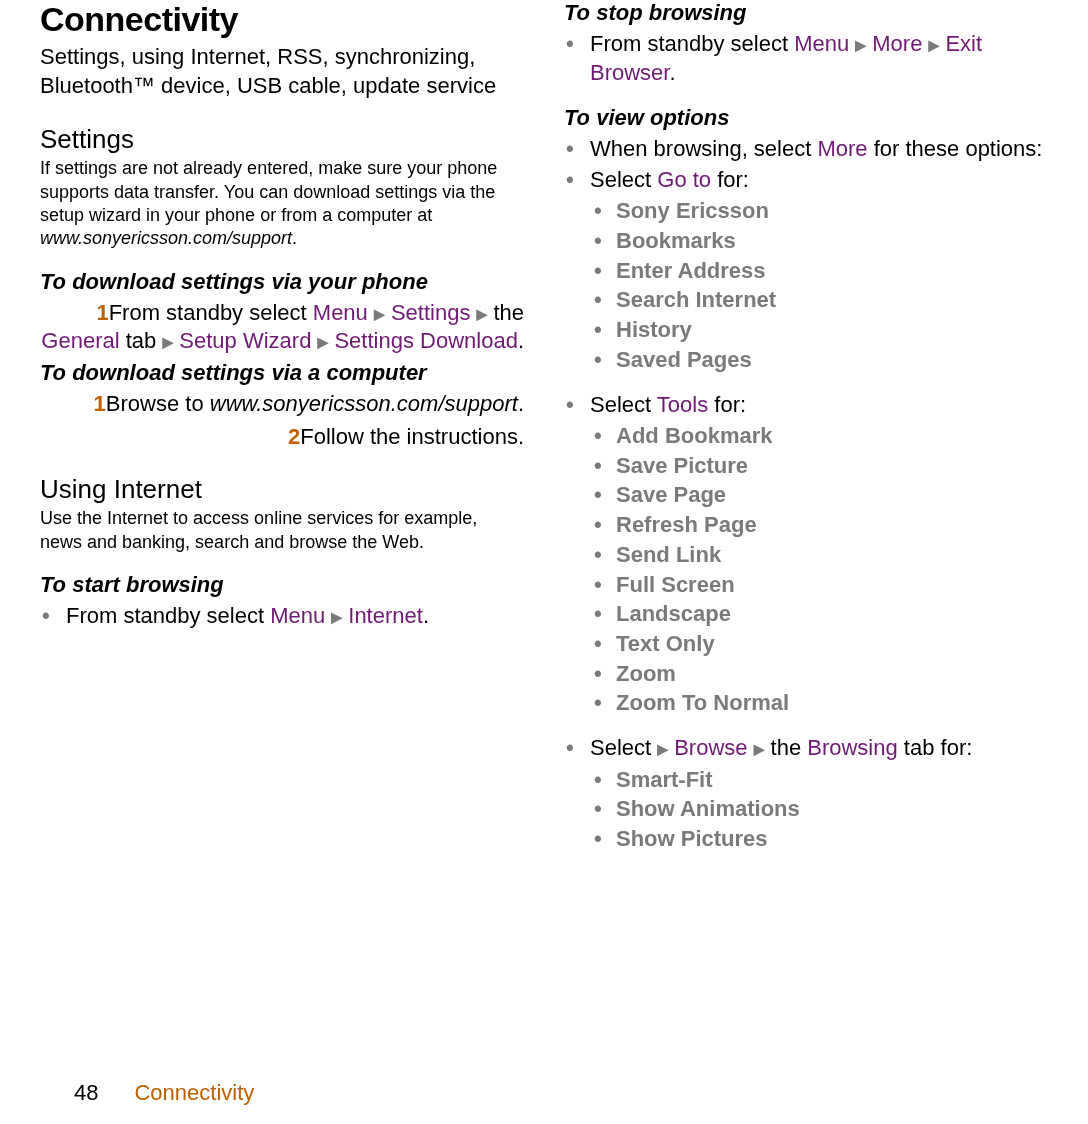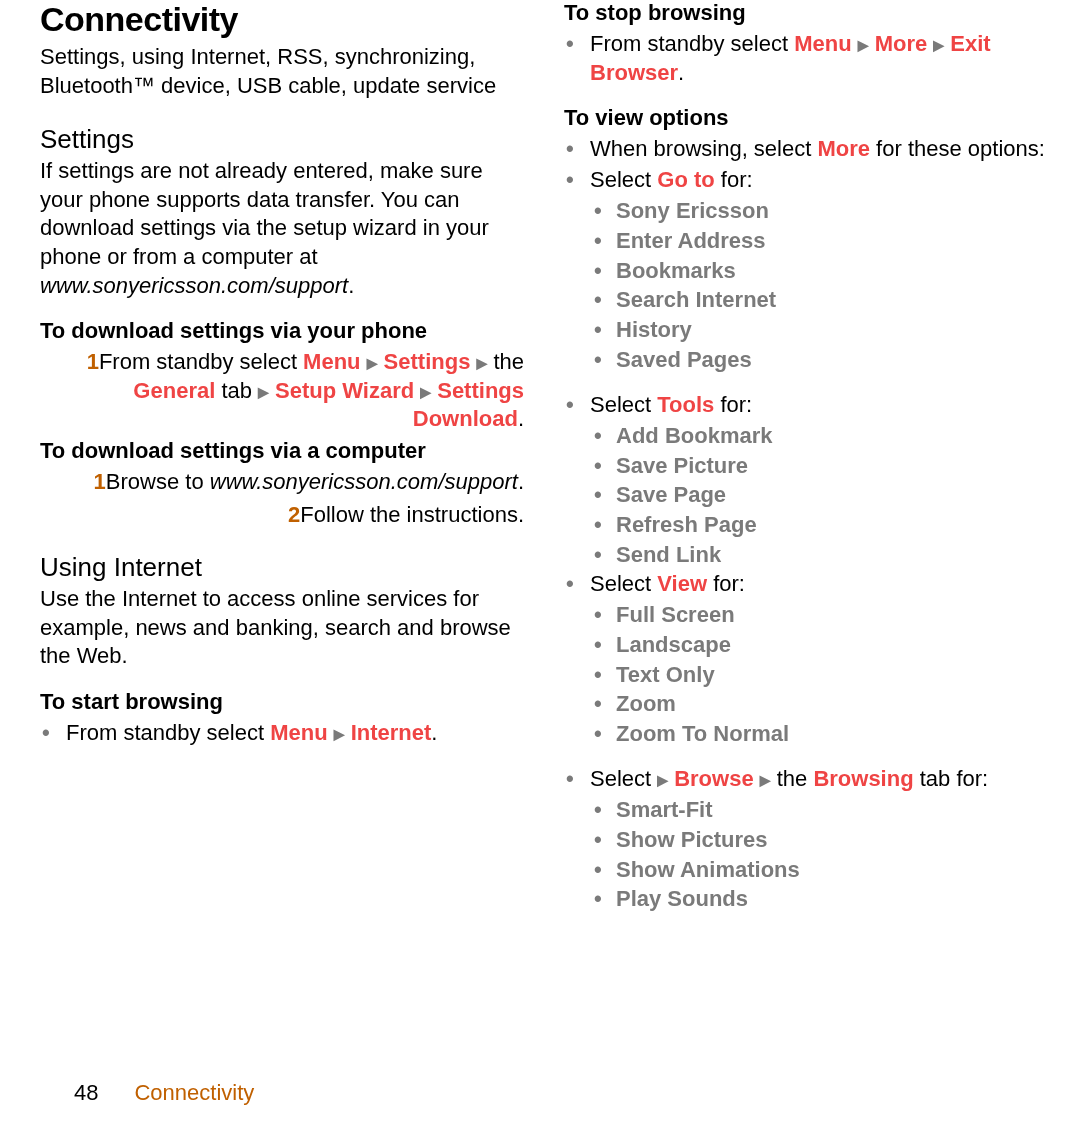--- a/index.html
+++ b/index.html
@@ -30,46 +30,47 @@
     font-size: 22px;
     line-height: 1.3;
     margin: 0 0 24px 0;
   }
   h2 {
     font-size: 26px;
     font-weight: 400;
     margin: 0 0 2px 0;
   }
   .para {
-    font-size: 22px;
+    font-size: 18px;
     line-height: 1.3;
     margin: 0 0 18px 0;
   }
   .link-italic { font-style: italic; }
   h3 {
     font-size: 22px;
+    font-style: italic;
     font-weight: 700;
     margin: 0 0 4px 0;
   }
   .step {
     font-size: 22px;
     line-height: 1.3;
     margin: 0 0 4px 0;
     padding-left: 0;
     text-align: right;
   }
   .step .num {
     color: #c06000;
     font-weight: 700;
     display: inline-block;
     min-width: 14px;
     margin-left: -2px;
   }
   .step:last-of-type { margin-bottom: 18px; }
-  .menu { color: #ef4444; font-weight: 700; }
+  .menu { color: #701a75; font-weight: 400; }
   .arrow { color: #7a7a7a; font-size: 14px; vertical-align: 1px; font-weight: 700;}
   .bullet {
     font-size: 22px;
     line-height: 1.3;
     margin: 0 0 2px 0;
     padding-left: 26px;
     position: relative;
   }
   .bullet::before {
     content: "•";
@@ -151,63 +152,59 @@
     <div class="bullet">
       <span>When browsing, select </span><span class="menu">More</span><span> for these options:</span>
     </div>
 
     <div class="group">
       <div class="bullet">
         <span>Select </span><span class="menu">Go to</span><span> for:</span>
       </div>
       <div id="goto-list">
           <div class="subbullet">Sony Ericsson</div>
+          <div class="subbullet">Bookmarks</div>
           <div class="subbullet">Enter Address</div>
-          <div class="subbullet">Bookmarks</div>
           <div class="subbullet">Search Internet</div>
           <div class="subbullet">History</div>
           <div class="subbullet">Saved Pages</div>
         </div>
     </div>
 
     <div class="group">
       <div class="bullet">
         <span>Select </span><span class="menu">Tools</span><span> for:</span>
       </div>
       <div id="tools-list">
           <div class="subbullet">Add Bookmark</div>
           <div class="subbullet">Save Picture</div>
           <div class="subbullet">Save Page</div>
           <div class="subbullet">Refresh Page</div>
           <div class="subbullet">Send Link</div>
         </div>
     </div>
 
     <div class="group" style="margin-top:-16px;">
-      <div class="bullet">
-        <span>Select </span><span class="menu">View</span><span> for:</span>
-      </div>
       <div id="view-list">
           <div class="subbullet">Full Screen</div>
           <div class="subbullet">Landscape</div>
           <div class="subbullet">Text Only</div>
           <div class="subbullet">Zoom</div>
           <div class="subbullet">Zoom To Normal</div>
         </div>
     </div>
 
     <div class="group">
       <div class="bullet">
         <span>Select </span><span class="arrow">▶</span> <span class="menu">Browse</span> <span class="arrow">▶</span><span> the </span><span class="menu">Browsing</span><span> tab for:</span>
       </div>
       <div id="opt-list">
           <div class="subbullet">Smart-Fit</div>
+          <div class="subbullet">Show Animations</div>
           <div class="subbullet">Show Pictures</div>
-          <div class="subbullet">Show Animations</div>
-          <div class="subbullet">Play Sounds</div>
         </div>
     </div>
   </div>
 </div>
 
 <div class="footer">
   <span class="page-num">48</span><span class="section">Connectivity</span>
 </div>
 
 </body></html>

